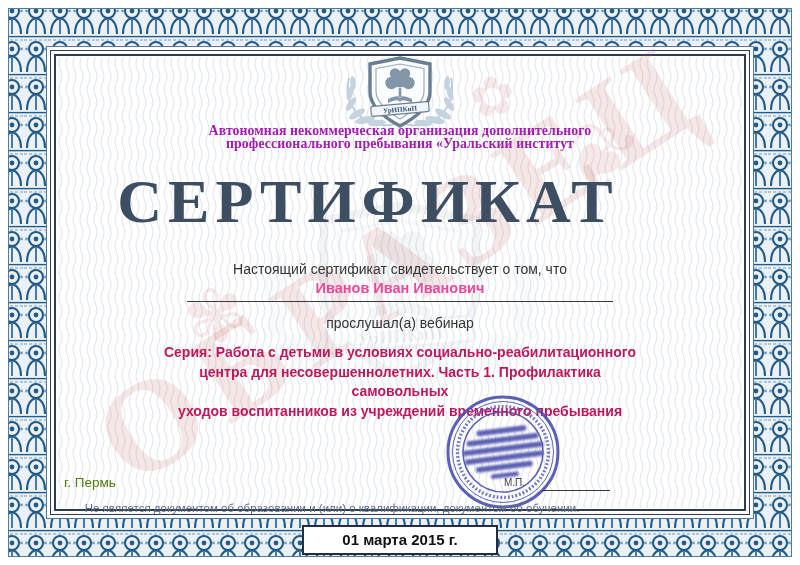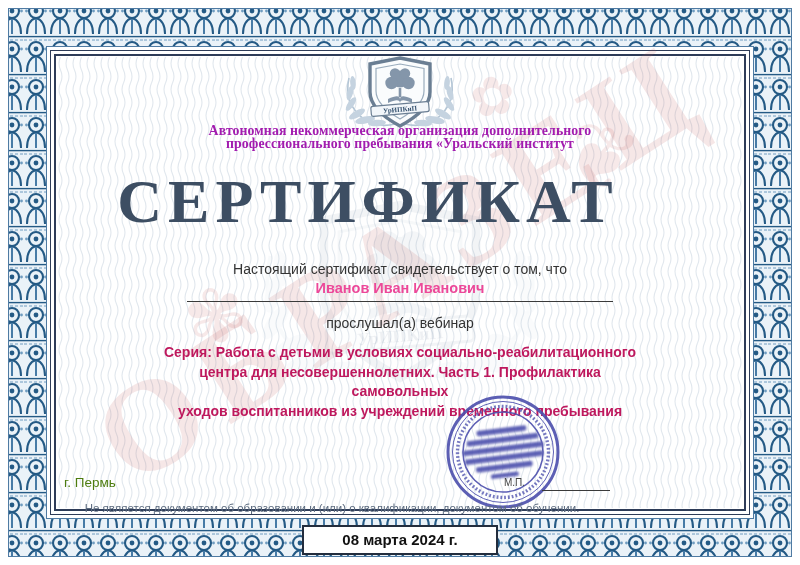--- a/index.html
+++ b/index.html
@@ -180,16 +180,16 @@
 
   <div class="city">г. Пермь</div>
   <div class="director">
   </div>
   <div class="mp-label">М.П.</div>
   <div class="sig-line"></div>
 
   <div class="disclaimer">Не является документом об образовании и (или) о квалификации, документом об обучении.</div>
 
   <div class="date-box">
-    <span>08 марта 2024 г.</span>
+    <span>01 марта 2015 г.</span>
   </div>
 
 </div>
 
 </body></html>

